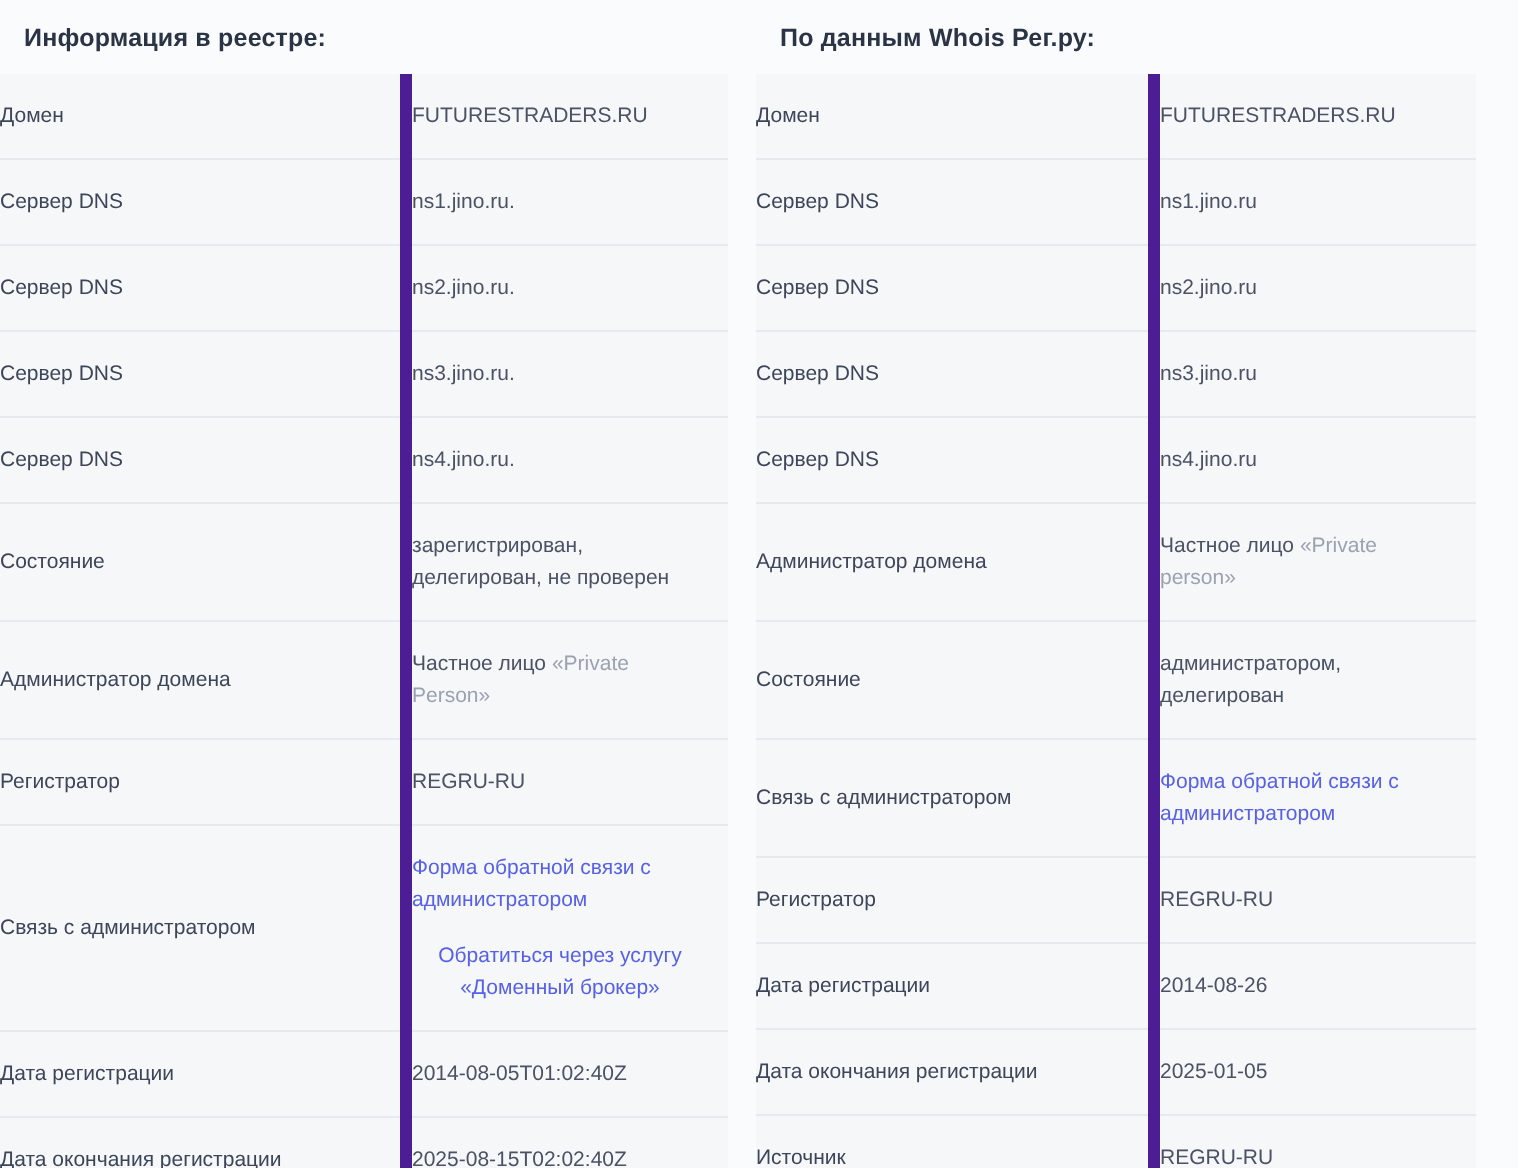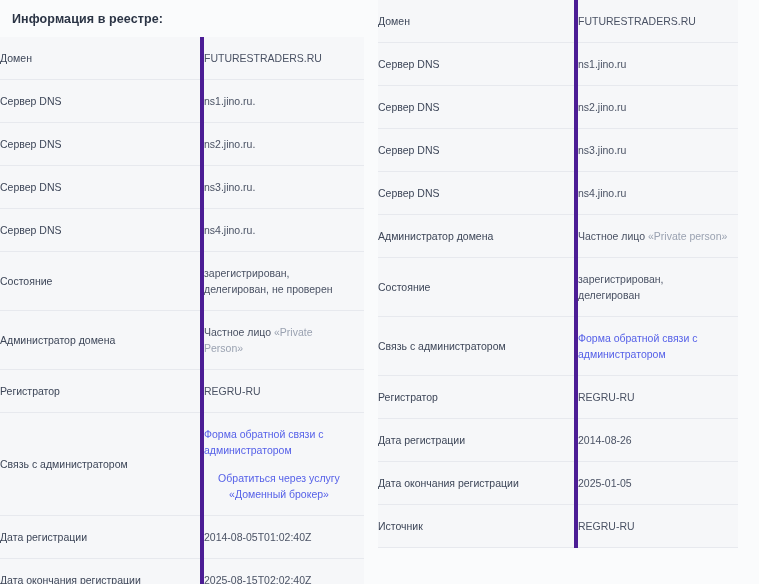--- a/index.html
+++ b/index.html
@@ -55,21 +55,21 @@
     line-height: 16px;
     vertical-align: middle;
     background: #f6f7f9;
   }
   .wtable tr:first-child td { border-top: none; }
 
   .cell-key {
     width: 190px;
     padding-left: 24px;
     color: #3d4658;
-    border-right: 4px solid #4c1d95;
+    border-right: 6px solid #4c1d95;
     font-weight: normal;
   }
   .cell-val {
     padding-left: 14px;
     color: #4a5264;
   }
   .panel-right .cell-key { width: 186px; }
 
   .muted { color: #9aa2b1; }
   .wlink {
@@ -134,20 +134,21 @@
           </tr>
           <tr>
             <td class="cell-key">Дата окончания регистрации</td>
             <td class="cell-val">2025-08-15T02:02:40Z</td>
           </tr>
         </tbody>
     </table>
   </div>
 
   <div class="panel panel-right">
+    <div class="panel-title">По данным Whois Рег.ру:</div>
     <table class="wtable">
       <tbody>
           <tr>
             <td class="cell-key">Домен</td>
             <td class="cell-val">FUTURESTRADERS.RU</td>
           </tr>
           <tr>
             <td class="cell-key">Сервер DNS</td>
             <td class="cell-val">ns1.jino.ru</td>
           </tr>
@@ -162,21 +163,21 @@
           <tr>
             <td class="cell-key">Сервер DNS</td>
             <td class="cell-val">ns4.jino.ru</td>
           </tr>
           <tr>
             <td class="cell-key">Администратор домена</td>
             <td class="cell-val"><span>Частное лицо</span> <span class="muted">«Private person»</span></td>
           </tr>
           <tr>
             <td class="cell-key">Состояние</td>
-            <td class="cell-val">зарегистрирован, делегирован</td>
+            <td class="cell-val">администратором, делегирован</td>
           </tr>
           <tr>
             <td class="cell-key">Связь с администратором</td>
             <td class="cell-val">
               <span class="wlink">Форма обратной связи с администратором</span>
             </td>
           </tr>
           <tr>
             <td class="cell-key">Регистратор</td>
             <td class="cell-val">REGRU-RU</td>

